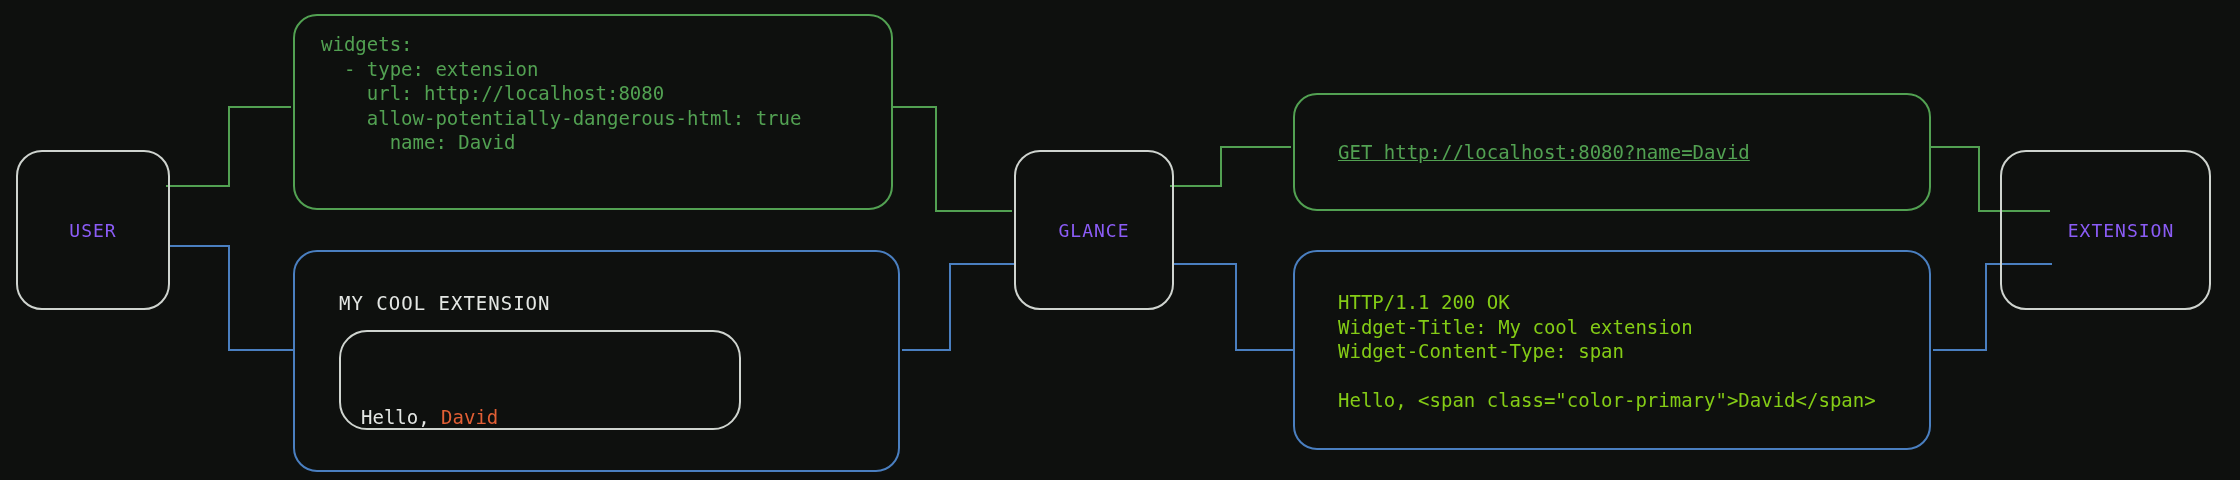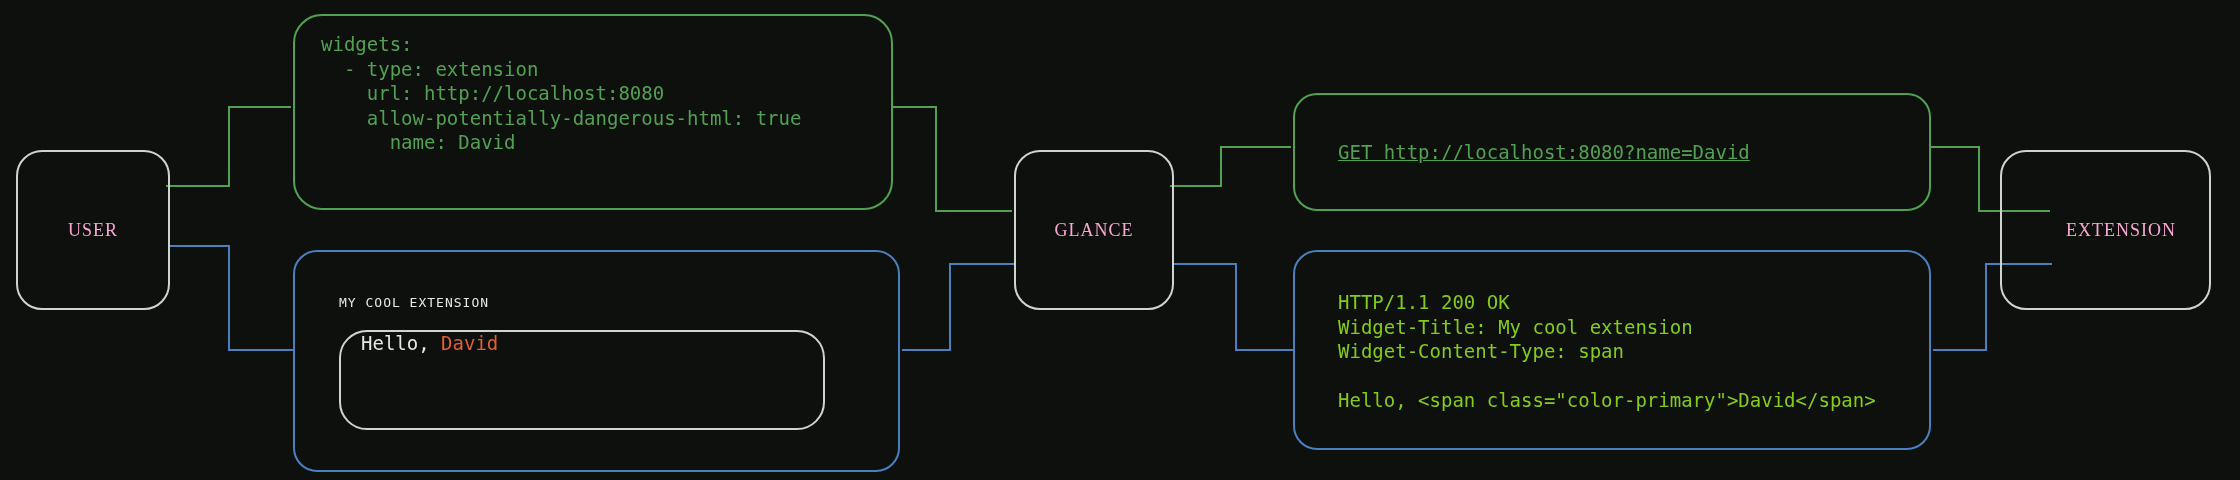--- a/index.html
+++ b/index.html
@@ -12,64 +12,63 @@
   .diagram{position:absolute;left:0;top:0;width:2240px;height:480px;}
   .arrows{position:absolute;left:0;top:0;width:2240px;height:480px;pointer-events:none;}
   .arrows path{fill:none;stroke-width:2px;}
   .arrows path.g{stroke:#52a152;}
   .arrows path.b{stroke:#4a7fc0;}
 
   .node{
     position:absolute;
     border:2px solid #cfd4cf;
     border-radius:26px;
-    color:#f9a8d4;
+    color:#8b5cf6;
     display:flex;align-items:center;justify-content:center;
     font-size:18px;letter-spacing:1px;
     background:transparent;
-    font-family:Liberation Serif, serif;
   }
   #node-user{left:16px;top:150px;width:150px;height:156px;}
   #node-glance{left:1014px;top:150px;width:156px;height:156px;}
   #node-extension{left:2000px;top:150px;width:176px;height:156px;padding-left:31px;}
 
   .box{
     position:absolute;
     border:2px solid;
     border-radius:24px;
     box-sizing:border-box;
     font-size:19px;
   }
   .box.green{border-color:#52a152;color:#52a152;}
   .box.blue{border-color:#4a7fc0;}
 
-  #box-config{left:293px;top:14px;width:600px;height:196px;padding:16px 0 0 26px;border-radius:29px;}
+  #box-config{left:293px;top:14px;width:600px;height:196px;padding:16px 0 0 26px;}
   #box-request{left:1293px;top:93px;width:638px;height:118px;display:flex;align-items:center;padding-left:43px;text-decoration:underline;}
   #box-response{left:1293px;top:250px;width:638px;height:200px;padding:38px 0 0 43px;color:#84cc16;}
   #box-widget{left:293px;top:250px;width:607px;height:222px;padding:39px 0 0 44px;color:#e4e7e4;}
 
   .code-line{
     white-space:pre;
     line-height:24.5px;
     min-height:24.5px;
     font-size:19px;
   }
   .widget-title{
-    font-size:13px;
+    font-size:19px;
     line-height:24.5px;
     letter-spacing:1px;
     color:#e4e7e4;
   }
   .hello-box{
     margin-top:14px;
-    width:486px;height:100px;
+    width:402px;height:100px;
     border:2px solid #cfd4cf;
     border-radius:28px;
     box-sizing:border-box;
-    display:flex;align-items:flex-start;
+    display:flex;align-items:flex-end;
     padding-left:20px;
     font-size:19px;
     white-space:pre;
     color:#e4e7e4;
   }
   .orange{color:#e25f35;}
 </style>
 </head>
 <body>
 

